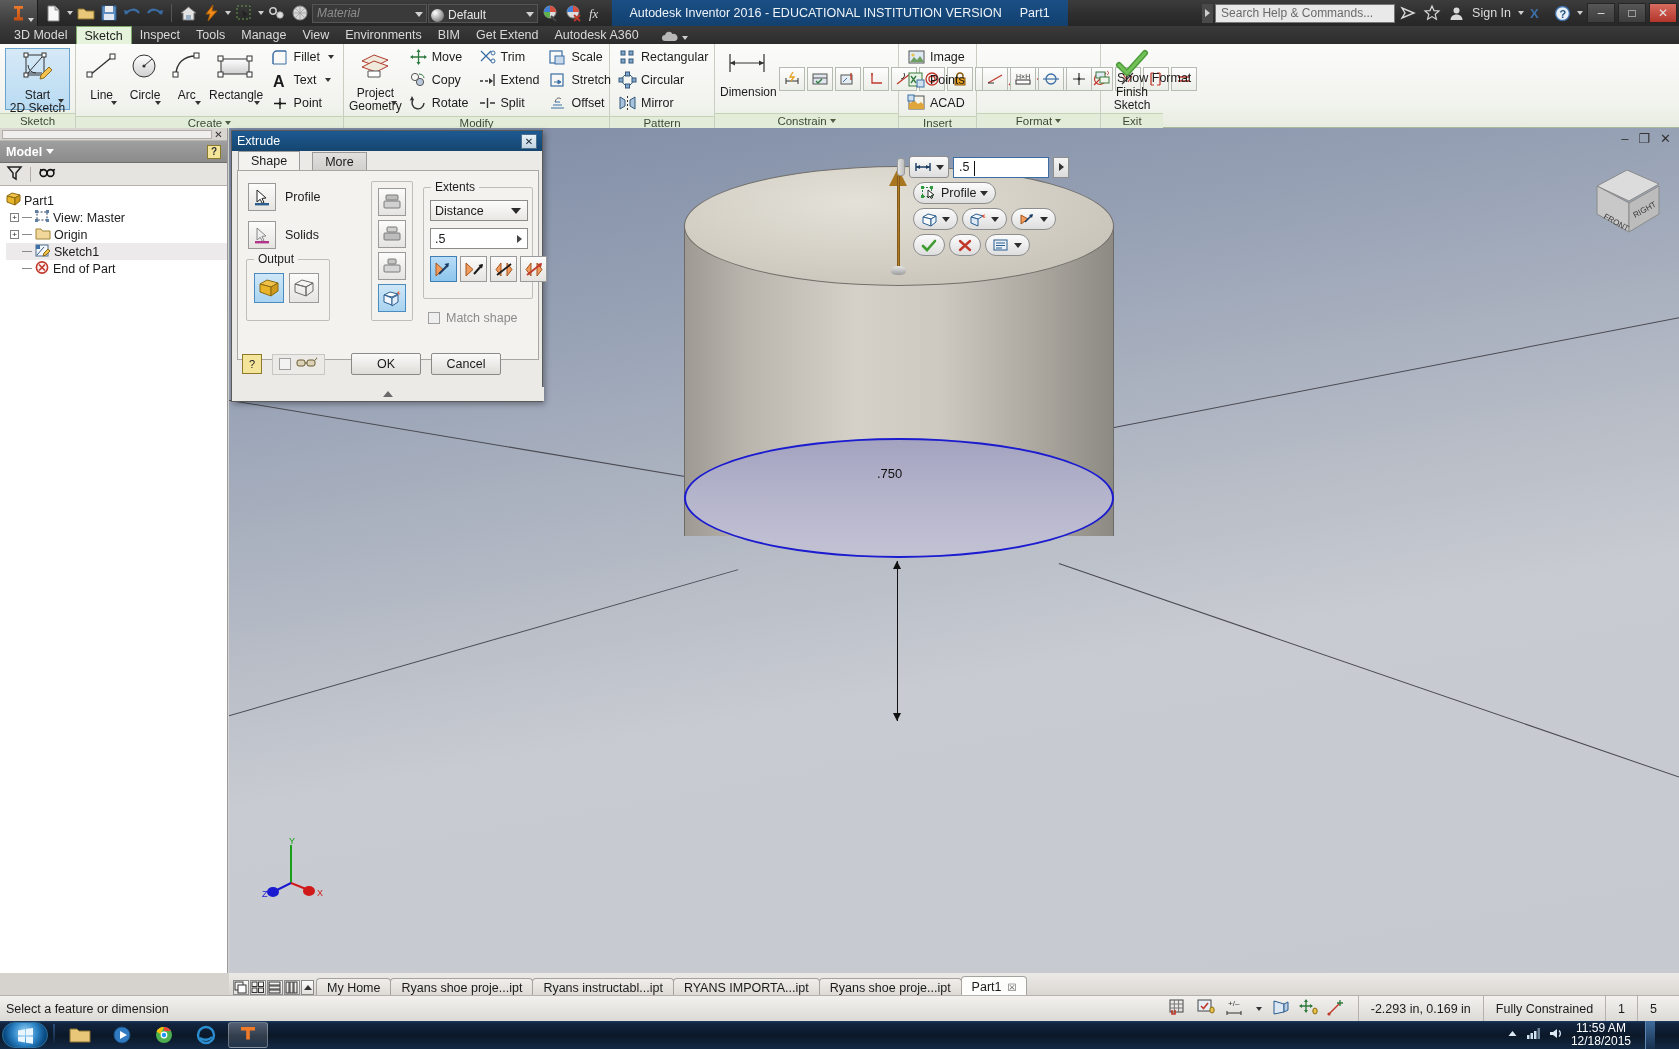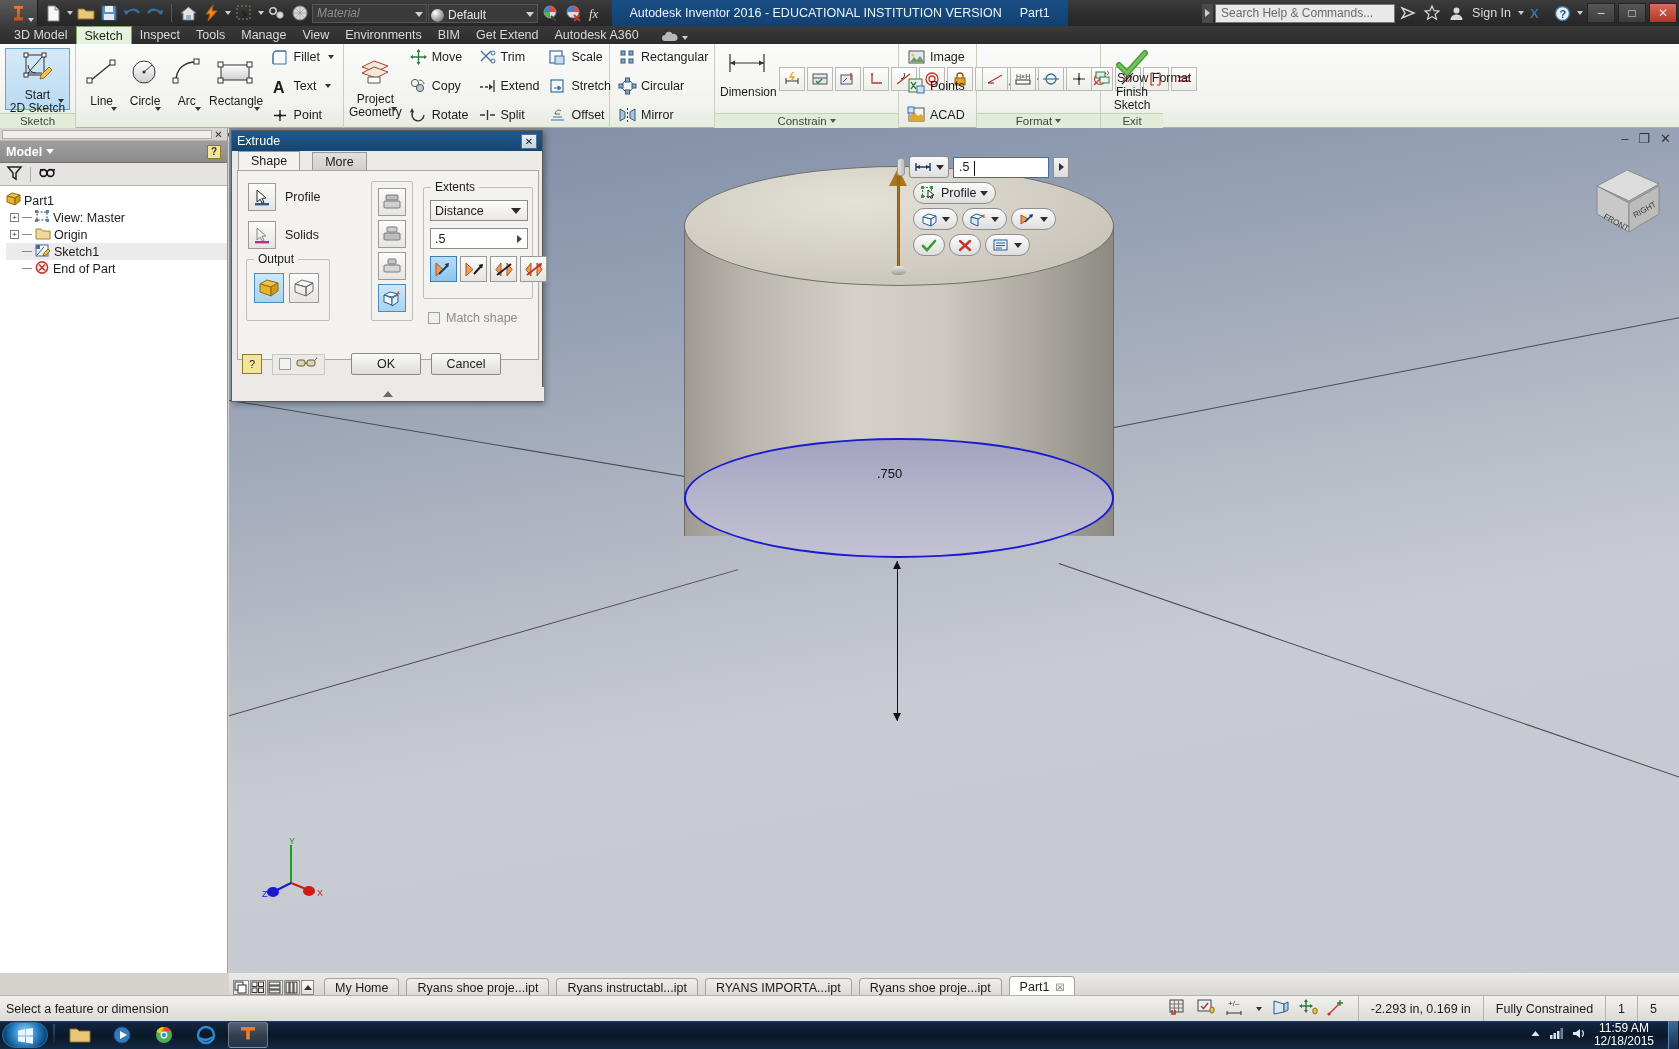--- a/index.html
+++ b/index.html
@@ -104,21 +104,21 @@
   .bigbtn .ddarr{position:absolute;right:5px;bottom:6px;border-left:3px solid transparent;border-right:3px solid transparent;border-top:4px solid #333;}
 
   .colbtn{
     height:22px;display:flex;align-items:center;gap:5px;padding:0 4px;font-size:12.5px;cursor:default;white-space:nowrap;
   }
   .colbtn .ddarr{border-left:3px solid transparent;border-right:3px solid transparent;border-top:4px solid #333;margin-left:3px;}
   .gridbtn{width:26px;height:24px;border:1px solid #b7bcb2;background:linear-gradient(180deg,#fdfdfd,#eceee8);
            display:flex;align-items:center;justify-content:center;margin:0;}
   .gcol{display:flex;flex-direction:row;gap:2px;}
   .grow{display:flex;gap:2px;}
-  .stack3{display:flex;flex-direction:column;gap:7px;}
+  .stack3{display:flex;flex-direction:column;gap:1px;}
 
   
   .browser{
     position:absolute;left:0;top:128px;width:228px;height:845px;
     background:#fff;border-right:1px solid #9a9a9a;
   }
   .br-scroll{height:13px;background:#d8d5d0;border-bottom:1px solid #b9b6b1;display:flex;align-items:center;padding:0 2px;}
   .br-scroll .track{flex:1;height:9px;background:#f0efed;border:1px solid #b0ada8;}
   .br-scroll .xbtn{width:13px;text-align:center;font-size:10px;color:#333;}
   .br-head{
@@ -235,21 +235,21 @@
   .btn{
     height:22px;min-width:70px;background:linear-gradient(180deg,#fafafa,#dedcd8);border:1px solid #8c8a86;
     display:flex;align-items:center;justify-content:center;font-size:12.5px;border-radius:2px;
   }
   .dlg-grip{position:absolute;left:0;bottom:0;width:312px;height:14px;background:#eceae6;display:flex;align-items:center;justify-content:center;}
   .dlg-grip i{border-left:5px solid transparent;border-right:5px solid transparent;border-bottom:6px solid #6a6a6a;}
 
   
   .tabbar{
     position:absolute;left:229px;top:973px;width:1450px;height:24px;
-    background:linear-gradient(180deg,#eceae6,#d8d5d0);display:flex;align-items:flex-end;gap:8px;padding-left:2px;
+    background:linear-gradient(180deg,#eceae6,#d8d5d0);display:flex;align-items:flex-end;gap:0;padding-left:2px;
   }
   .tb-icons{display:flex;align-items:center;gap:1px;height:20px;padding:0 2px;}
   .tbi{width:16px;height:15px;border:1px solid #8a8a8a;background:linear-gradient(180deg,#fcfcfc,#e2e0dc);
        display:flex;align-items:center;justify-content:center;}
   .tbup{width:13px;height:15px;border:1px solid #8a8a8a;background:linear-gradient(180deg,#fcfcfc,#e2e0dc);
         display:flex;align-items:center;justify-content:center;}
   .tbup i{border-left:4px solid transparent;border-right:4px solid transparent;border-bottom:5px solid #333;}
   .dtabf{
     height:19px;display:flex;align-items:center;padding:0 10px;font-size:12.5px;
     background:linear-gradient(180deg,#f0eeea,#dbd8d3);border:1px solid #a6a39e;border-bottom:none;
@@ -277,21 +277,21 @@
   .startorb{
     width:46px;height:26px;margin-left:2px;border-radius:14px;
     background:radial-gradient(circle at 50% 40%,#9fd7f7 0%,#2f86c8 45%,#0b4f88 75%,#06304f 100%);
     border:1px solid #2e6f9e;display:flex;align-items:center;justify-content:center;
   }
   .tbsep{width:2px;height:22px;background:linear-gradient(180deg,#2a4e7a,#0d2036);margin:0 5px;}
   .tbtn{
     width:40px;height:26px;display:flex;align-items:center;justify-content:center;margin-right:2px;border-radius:3px;
   }
   .tbtn.act{background:linear-gradient(180deg,rgba(255,255,255,.28),rgba(255,255,255,.07));border:1px solid rgba(255,255,255,.3);}
-  .tray{margin-left:auto;display:flex;align-items:center;gap:8px;padding-right:1px;color:#eaf2fa;font-size:12px;}
+  .tray{margin-left:auto;display:flex;align-items:center;gap:8px;padding-right:24px;color:#eaf2fa;font-size:12px;}
   .clock{text-align:center;line-height:13px;font-size:12px;color:#fff;padding-right:6px;}
   .showdesk{width:10px;height:28px;background:linear-gradient(180deg,#3e6b9c,#17304e);border-left:1px solid #5c87b5;}
   svg{overflow:visible;}
 </style>
 </head>
 <body>
 
 <div class="app">
 
   <div class="titlebar">

